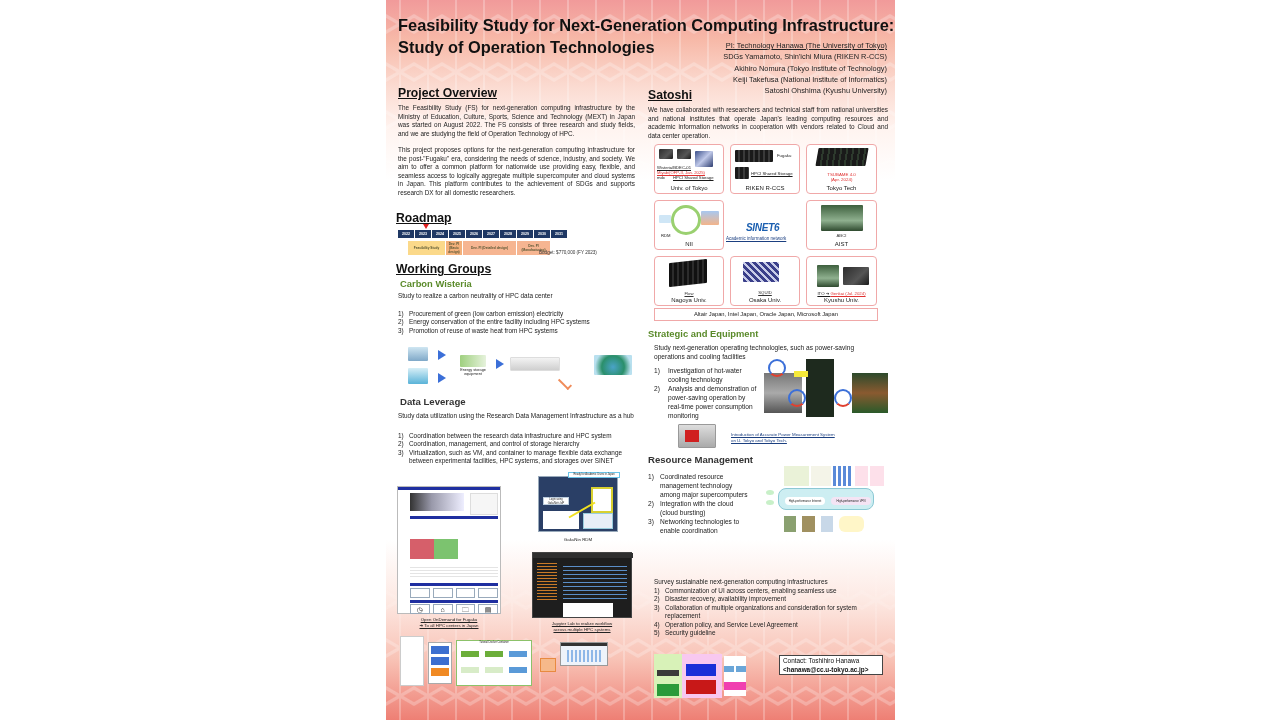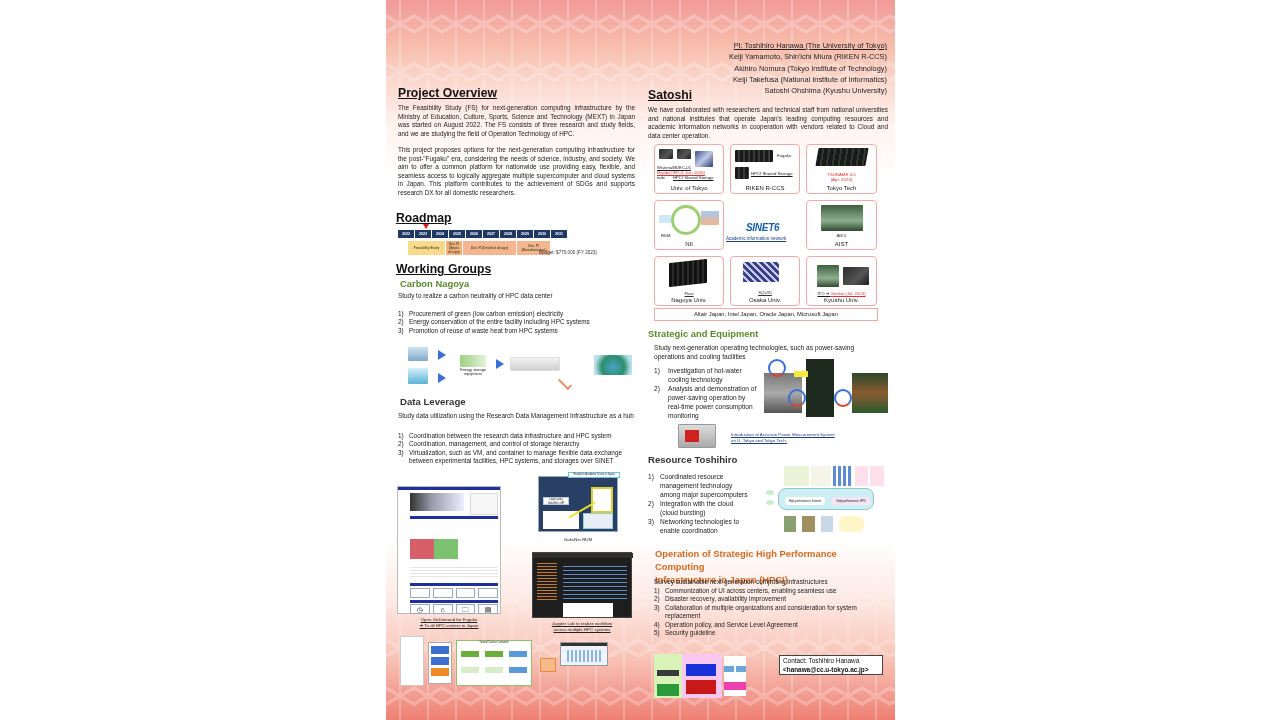--- a/index.html
+++ b/index.html
@@ -71,23 +71,27 @@
   .small-cap { position: absolute; font-size: 4.4px; color: #222; text-align: center; text-decoration: underline; line-height: 6px; }
   .figure { position: absolute; }
   .arrow-blue { position: absolute; width: 0; height: 0; border-top: 5px solid transparent; border-bottom: 5px solid transparent; border-left: 8px solid #3b6fd8; }
 </style>
 </head>
 <body>
 
 <div class="poster">
   <div class="hexes"></div>
 
+  <div class="title">
+    <div>Feasibility Study for Next-Generation Computing Infrastructure:</div>
+    <div>Study of Operation Technologies</div>
+  </div>
   <div class="authors">
-    <div class="pi">PI: Toshihiro Hanawa (The University of Tokyo)</div>
-    <div>Keiji Yamamoto, Shin'ichi Miura (RIKEN R-CCS)</div>
+    <div class="pi">PI: Technology Hanawa (The University of Tokyo)</div>
+    <div>SDGs Yamamoto, Shin'ichi Miura (RIKEN R-CCS)</div>
     <div>Akihiro Nomura (Tokyo Institute of Technology)</div>
     <div>Keiji Takefusa (National Institute of Informatics)</div>
     <div>Satoshi Ohshima (Kyushu University)</div>
   </div>
 
   <div class="h-section" style="left:12px; top:86px;">Project Overview</div>
   <div class="para" style="left:12px; top:104px; width:237px;">The Feasibility Study (FS) for next-generation computing infrastructure by the Ministry of Education, Culture, Sports, Science and Technology (MEXT) in Japan was started on August 2022. The FS consists of three research and study fields, and we are studying the field of Operation Technology of HPC.</div>
   <div class="para" style="left:12px; top:146px; width:237px;">This project proposes options for the next-generation computing infrastructure for the post-"Fugaku" era, considering the needs of science, industry, and society. We aim to offer a common platform for nationwide use providing easy, flexible, and seamless access to logically aggregate multiple supercomputer and cloud systems in Japan. This platform contributes to the achievement of SDGs and supports research DX for all domestic researchers.</div>
 
   <div class="h-section" style="left:10px; top:211px;">Roadmap</div>
@@ -106,21 +110,21 @@
   </div>
   <div class="phases">
     <div class="phase" style="width:37px; background:#fbd98a;">Feasibility Study</div>
     <div class="phase" style="width:16px; background:#f3b07a;">Dev. PI (Basic design)</div>
     <div class="phase" style="width:53px; background:#f6b591;">Dev. PI (Detailed design)</div>
     <div class="phase" style="width:33px; background:#f6b591;">Dev. PI (Manufacturing)</div>
   </div>
   <div class="budget">Budget: $770,000 (FY 2023)</div>
 
   <div class="h-section" style="left:10px; top:262px;">Working Groups</div>
-  <div class="h-sub-green" style="left:14px; top:278px;">Carbon Nagoya</div>
+  <div class="h-sub-green" style="left:14px; top:278px;">Carbon Wisteria</div>
   <div class="para" style="left:12px; top:292px; width:240px;">Study to realize a carbon neutrality of HPC data center</div>
   <ol class="list" style="left:12px; top:310px; width:240px;">
     <li>
         <span class="n">1)</span>
         <span>Procurement of green (low carbon emission) electricity</span>
       </li>
     <li>
         <span class="n">2)</span>
         <span>Energy conservation of the entire facility including HPC systems</span>
       </li>
@@ -324,21 +328,21 @@
     <div style="position:absolute; left:88px; top:16px; width:36px; height:40px; background:linear-gradient(#2c4a2c,#8a5a30 50%,#2a5a2a);"></div>
   </div>
   <div class="img" style="left:292px; top:424px; width:38px; height:24px; background:linear-gradient(#ddd,#aaa); border:1px solid #999;">
     <div style="position:absolute; left:6px; top:5px; width:14px; height:12px; background:#d02020;"></div>
   </div>
   <div class="small-cap" style="left:345px; top:432px; width:130px; text-align:left; color:#1b3f80;">
     <div>Introduction of Accurate Power Measurement System</div>
     <div>on U. Tokyo and Tokyo Tech.</div>
   </div>
 
-  <div class="h-sub-dark" style="left:262px; top:454px;">Resource Toshihiro</div>
+  <div class="h-sub-dark" style="left:262px; top:454px;">Resource Management</div>
   <ol class="list bigger" style="left:262px; top:472px; width:104px;">
     <li>
         <span class="n" style="width:12px;">1)</span>
         <span>Coordinated resource management technology among major supercomputers</span>
       </li>
     <li>
         <span class="n" style="width:12px;">2)</span>
         <span>Integration with the cloud (cloud bursting)</span>
       </li>
     <li>
@@ -361,24 +365,20 @@
     <div style="position:absolute; left:0; top:28px; width:8px; height:5px; background:#c8f0c8; border-radius:50%;"></div>
     <div style="position:absolute; left:0; top:38px; width:8px; height:5px; background:#c8f0c8; border-radius:50%;"></div>
     <div style="position:absolute; left:18px; top:54px; width:80px; height:16px; display:flex; gap:6px;">
       <div style="flex:1; background:#8aa070;"></div>
       <div style="flex:1; background:#a09060;"></div>
       <div style="flex:1; background:#c8d8e8;"></div>
       <div style="flex:2; background:#fff6c8; border-radius:6px;"></div>
     </div>
   </div>
 
-  <div class="h-sub-orange" style="left:269px; top:547px; width:230px;">
-    <div>Operation of Strategic High Performance Computing</div>
-    <div>Infrastructure in Japan (HPCI)</div>
-  </div>
   <div class="para" style="left:268px; top:578px; width:230px;">Survey sustainable next-generation computing infrastructures</div>
   <ol class="list" style="left:268px; top:587px; width:230px;">
     <li>
         <span class="n">1)</span>
         <span>Commonization of UI  across centers, enabling seamless use</span>
       </li>
     <li>
         <span class="n">2)</span>
         <span>Disaster recovery, availability improvement</span>
       </li>

